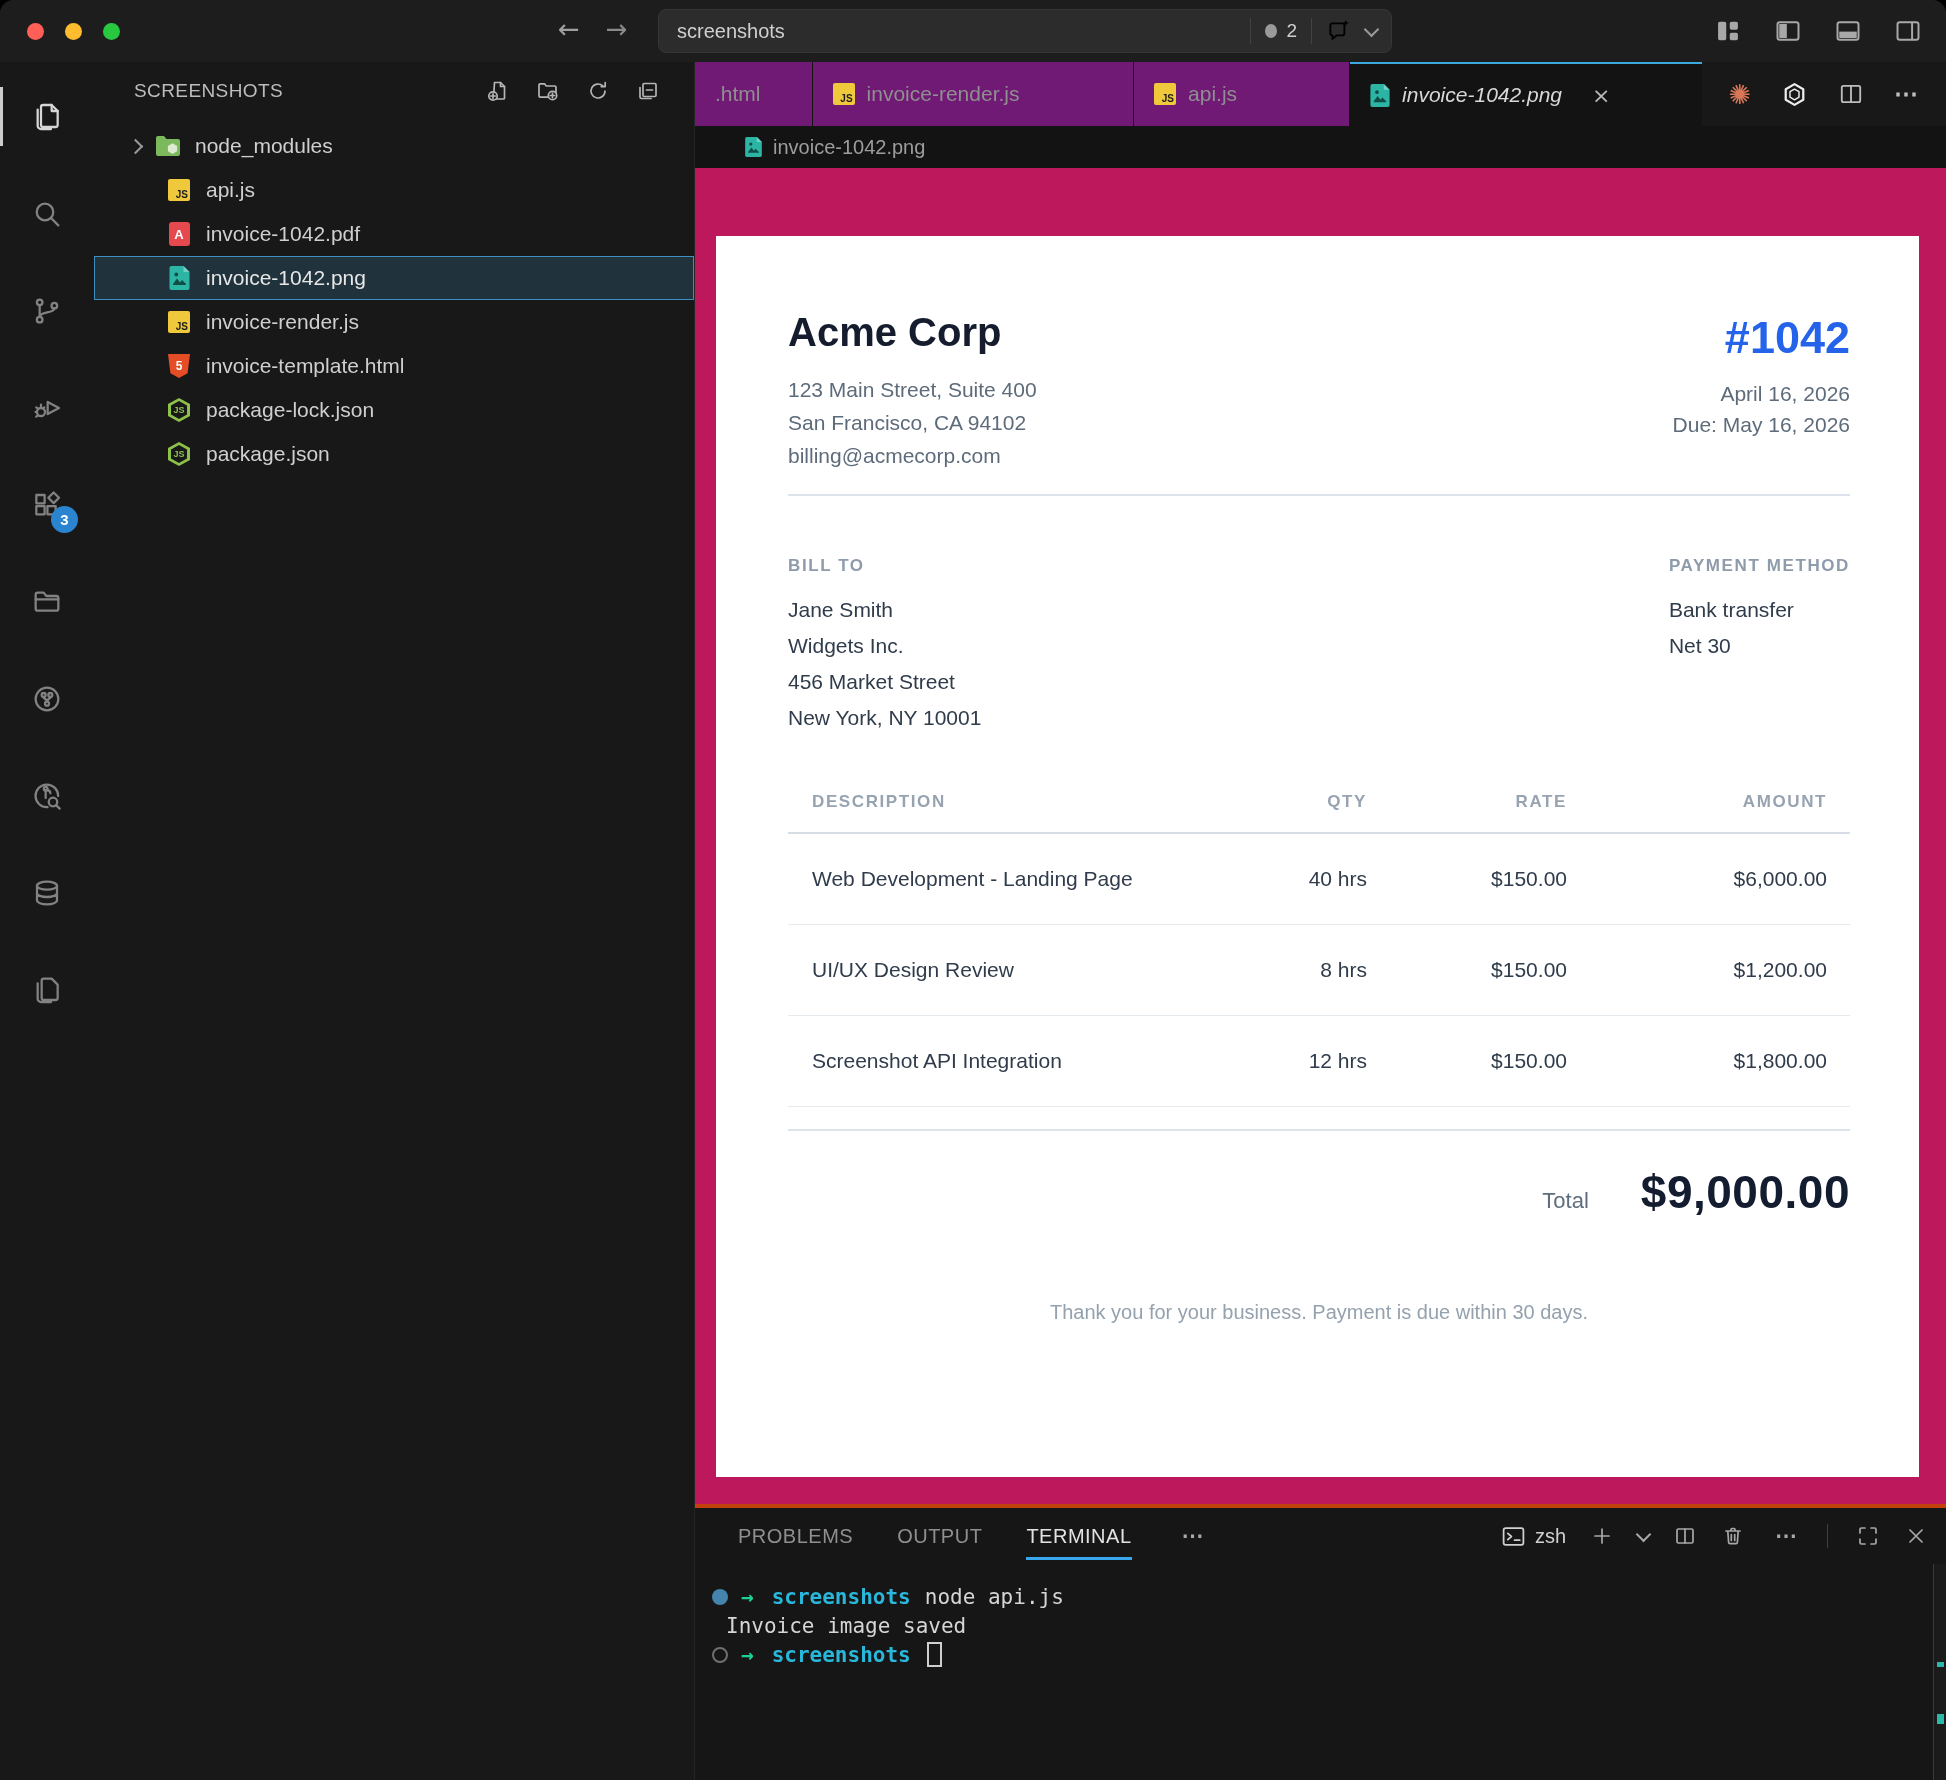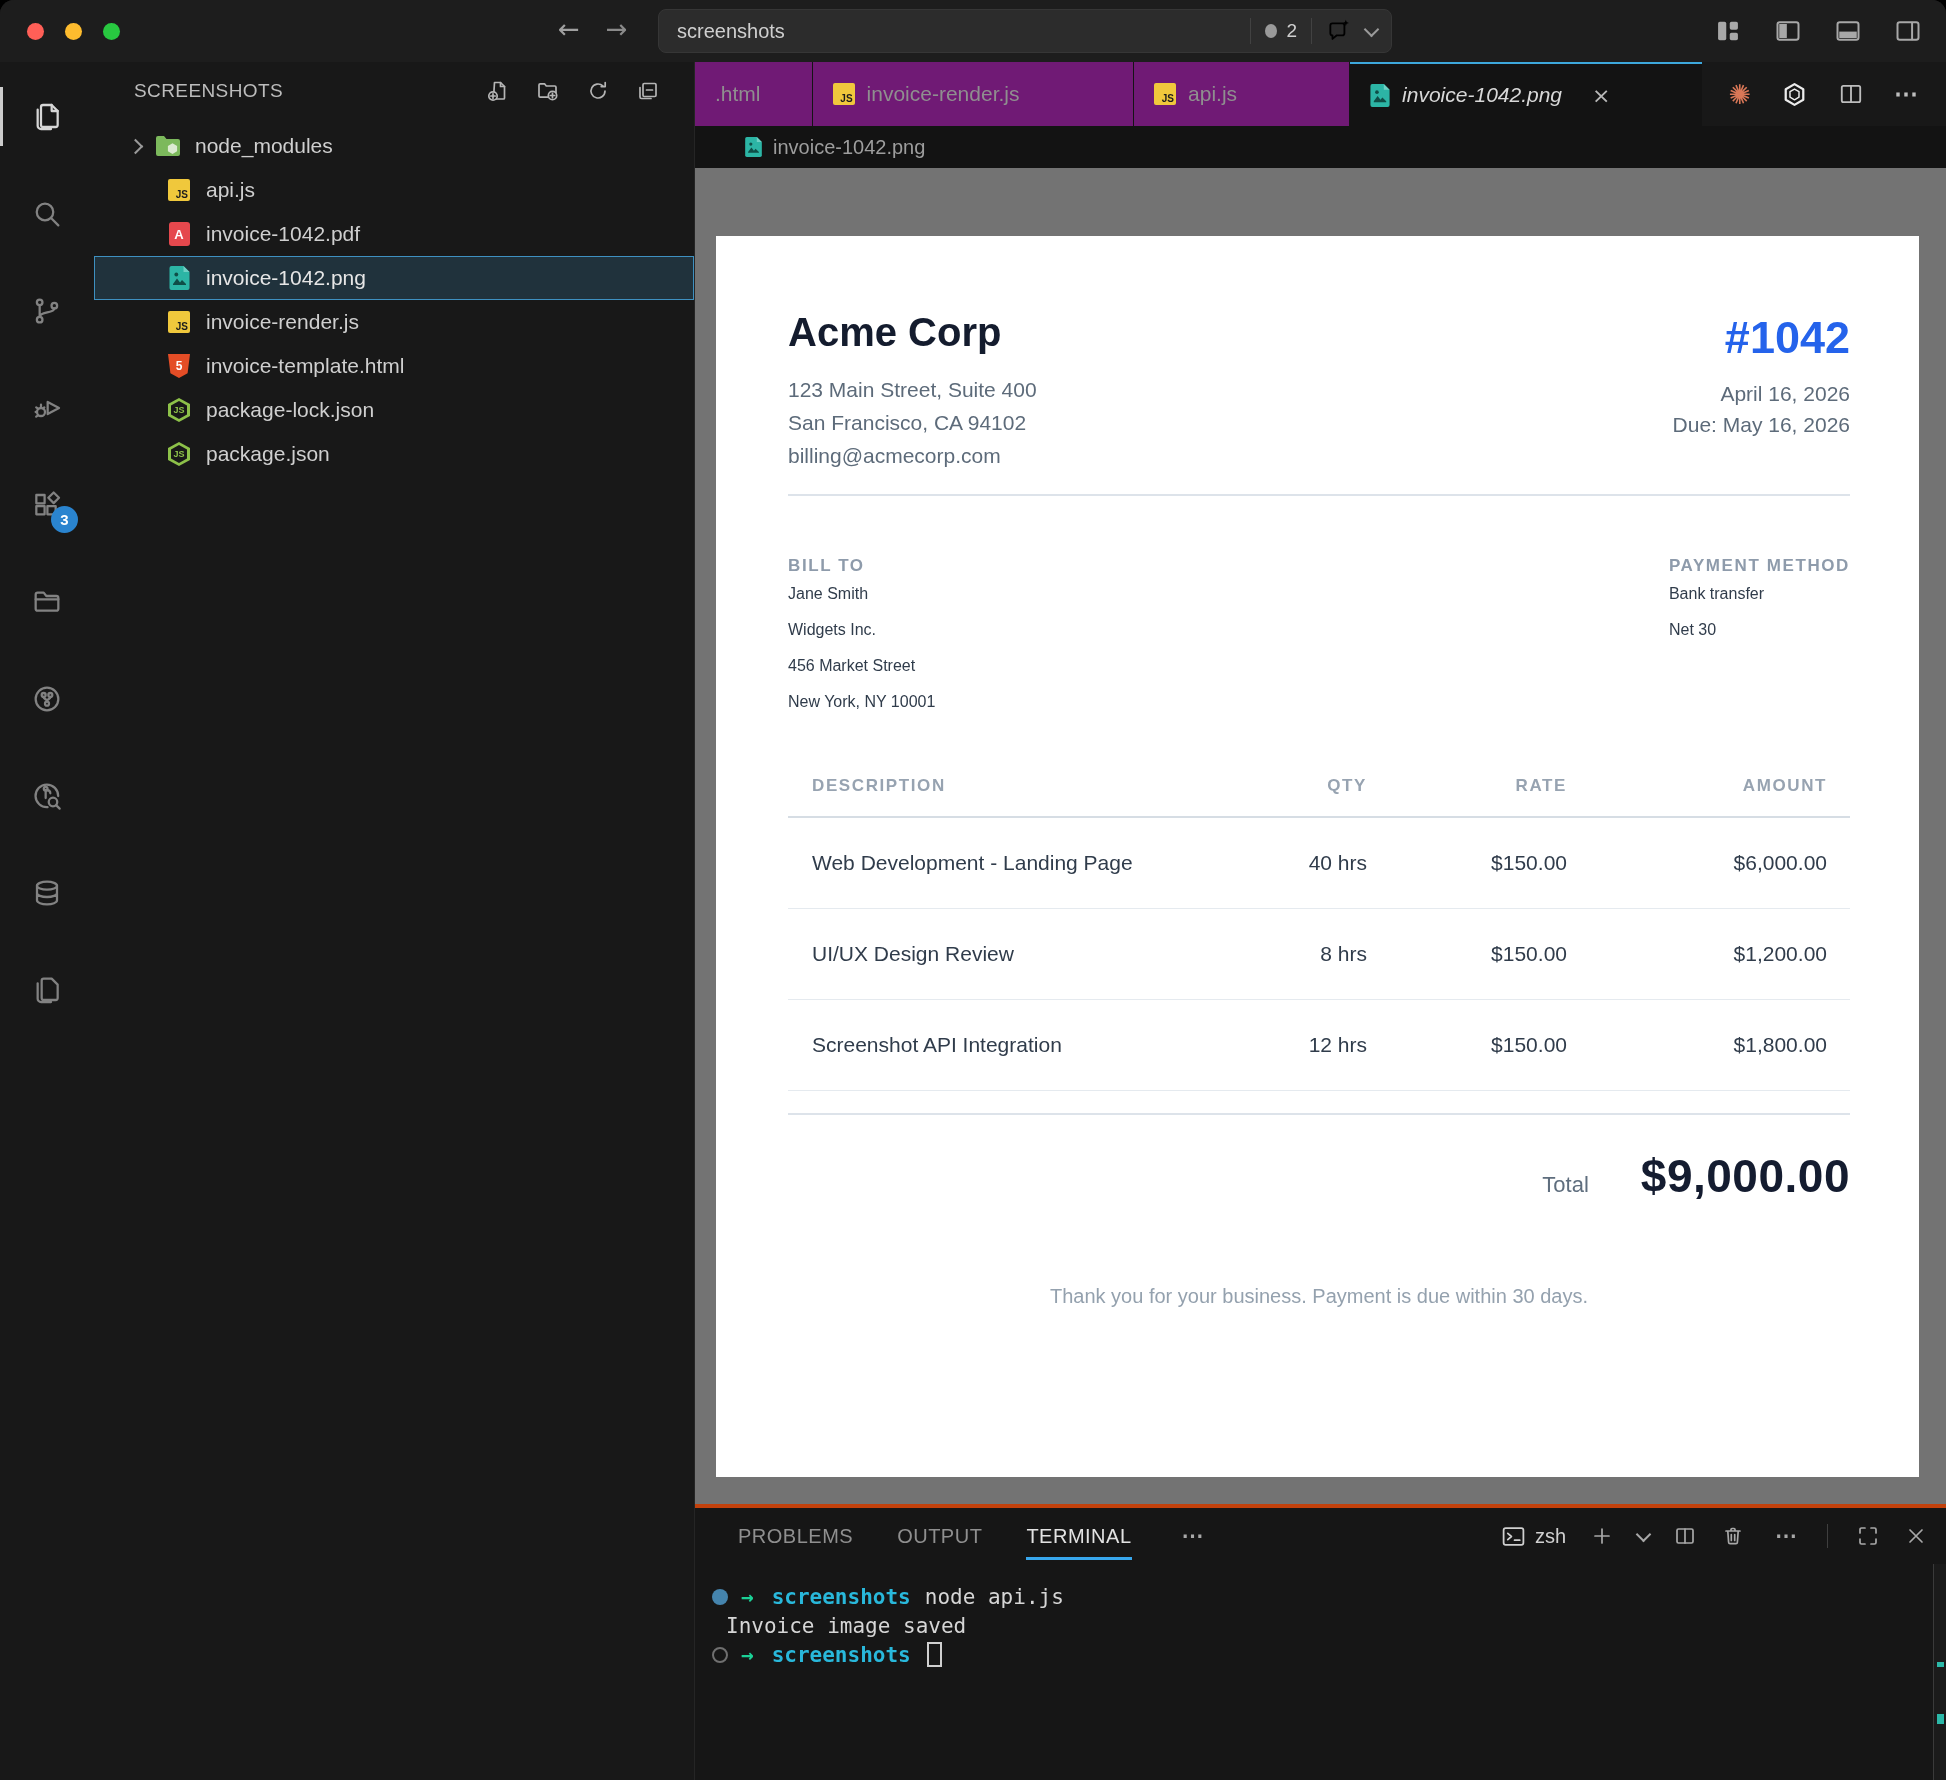--- a/index.html
+++ b/index.html
@@ -62,35 +62,35 @@
   .tab{display:flex;align-items:center;background:#701a75;border-right:1px solid #141414;color:#8f8f8f;font-size:21px;box-sizing:border-box;padding:0 20px;gap:12px;}
   .tab.first{width:118px;}
   .tab.active{background:#131313;color:#d8d8d8;font-style:italic;border-top:2.5px solid #3da8dc;border-right:none;padding-right:16px;}
   .tab .x{font-style:normal;color:#b8b8b8;font-size:22px;margin-left:18px;font-family:"DejaVu Sans",sans-serif;}
   .tab-actions{margin-left:auto;display:flex;align-items:center;gap:30px;padding:0 26px;}
   .claude-ic{color:#d97757;font-size:27px;font-family:"DejaVu Sans",sans-serif;line-height:1;}
   .ellip{color:#bdbdbd;font-size:24px;letter-spacing:2px;font-weight:bold;}
 
   .breadcrumb{height:42px;display:flex;align-items:center;gap:11px;padding-left:50px;color:#9d9d9d;font-size:20px;flex:none;}
 
-  .preview{flex:1;position:relative;background:#737373;min-height:0;}
+  .preview{flex:1;position:relative;background:#be185d;min-height:0;}
 
   
   .invoice{position:absolute;left:21px;top:68px;width:1203px;height:1241px;background:#fff;box-sizing:border-box;
     padding:74px 69px 0 72px;color:#172033;}
   .inv-head{display:flex;justify-content:space-between;}
   .inv-co{font-size:40px;font-weight:bold;margin:0 0 18px;color:#141c2e;}
   .inv-addr{font-size:21px;color:#5d6b7a;line-height:33px;}
   .inv-right{text-align:right;}
   .inv-num{font-size:45px;font-weight:bold;color:#2563eb;margin:2px 0 14px;}
   .inv-dates{font-size:21px;color:#5d6b7a;line-height:31px;}
   .inv-hr{border:none;border-top:2px solid #dde3ea;margin:22px 0 0;}
   .inv-cols{display:flex;justify-content:space-between;margin-top:60px;}
   .inv-label{font-size:17px;font-weight:bold;letter-spacing:1.6px;color:#8e9bab;}
-  .inv-lines{margin-top:0;font-size:16px;color:#303c4b;line-height:36px;}
+  .inv-lines{margin-top:16px;font-size:21px;color:#303c4b;line-height:36px;}
   table.items{width:100%;border-collapse:collapse;margin-top:56px;}
   table.items th{font-size:17px;font-weight:bold;letter-spacing:1.6px;color:#97a3b1;text-align:right;padding:0 0 20px;border-bottom:2px solid #d6dde4;}
   table.items th:first-child{text-align:left;padding-left:24px;}
   table.items th:last-child{padding-right:23px;}
   table.items td{font-size:21px;color:#303c4b;text-align:right;padding:33px 0;border-bottom:1px solid #e5eaef;}
   table.items td:first-child{text-align:left;padding-left:24px;}
   table.items td:last-child{padding-right:23px;}
   .w-qty{width:150px}.w-rate{width:200px}.w-amt{width:260px}
   .inv-totalrow{margin-top:22px;border-top:2px solid #dde3ea;padding-top:20px;display:flex;justify-content:flex-end;align-items:baseline;gap:52px;}
   .tot-lbl{font-size:22px;color:#5f6e7e;margin-top:37px;}

